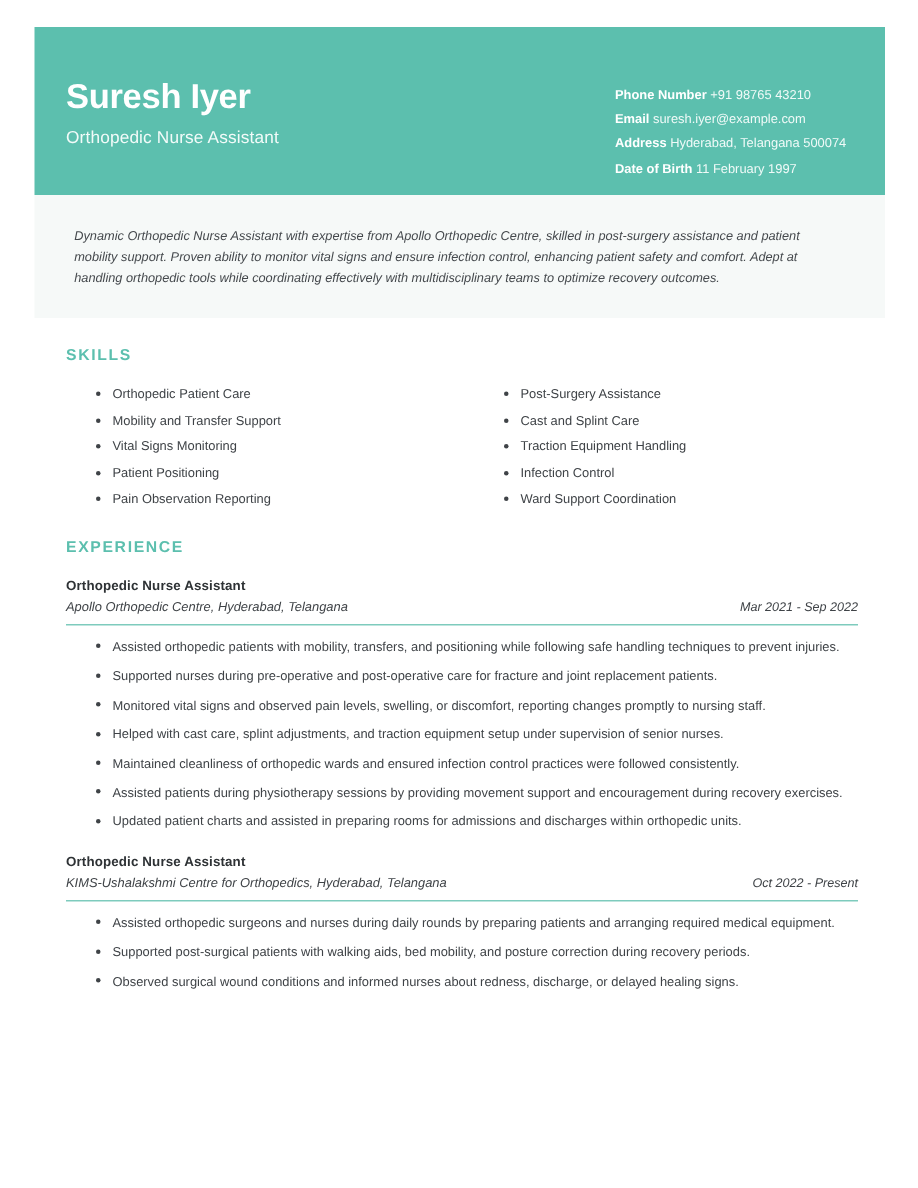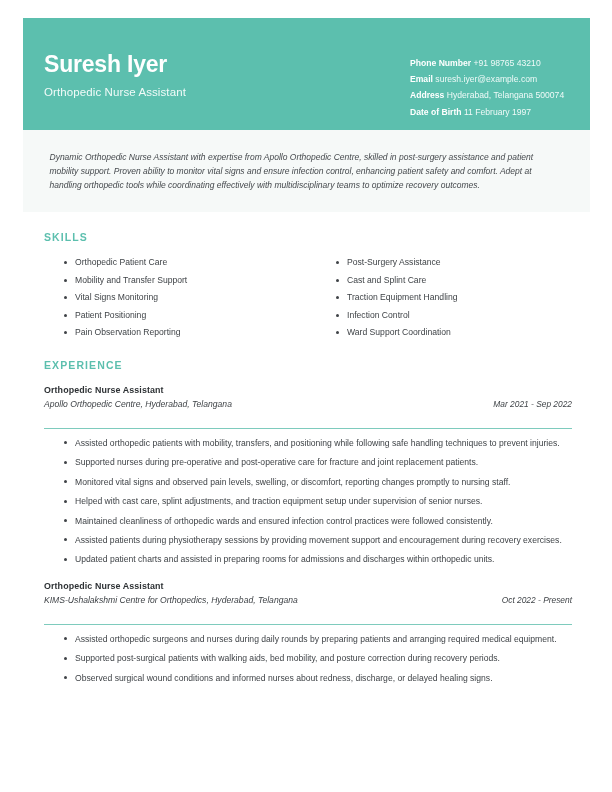--- a/index.html
+++ b/index.html
@@ -162,21 +162,21 @@
   .exp-role {
     font-size: 8.9px;
     font-weight: bold;
     color: #2e3235;
     line-height: 1.3;
     letter-spacing: 0.1px;
   }
 
   .exp-meta {
     margin-top: 2px;
-    padding-bottom: 18px;
+    padding-bottom: 6px;
     display: flex;
     justify-content: space-between;
     align-items: flex-start;
     border-bottom: 1.4px solid #7ecbbd;
   }
 
   .exp-company {
     font-size: 8.6px;
     font-style: italic;
     color: #3f4347;

